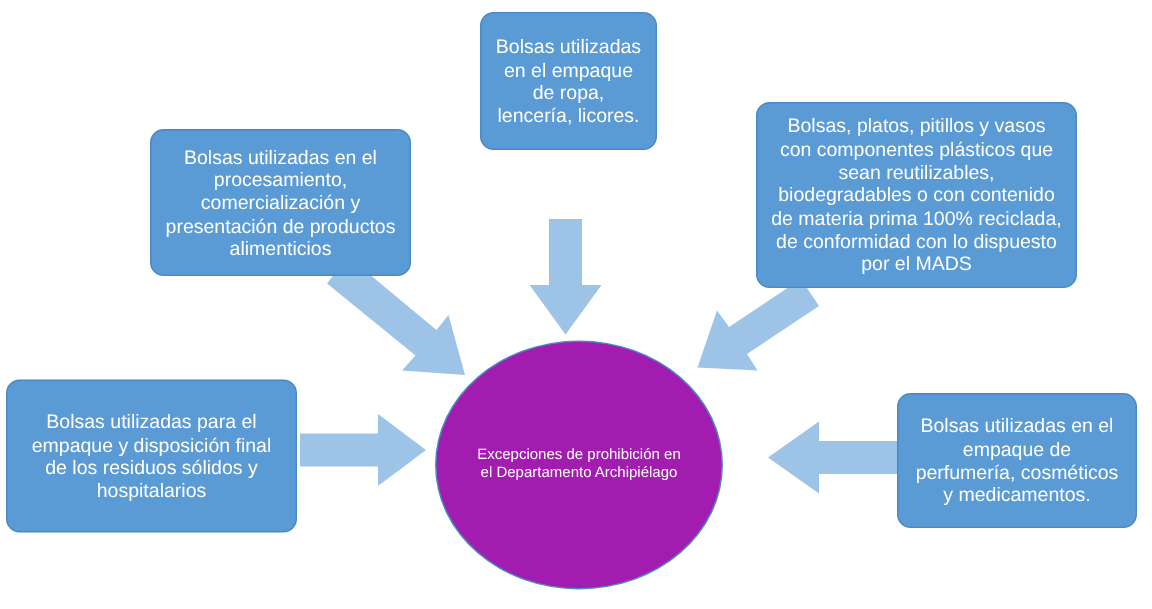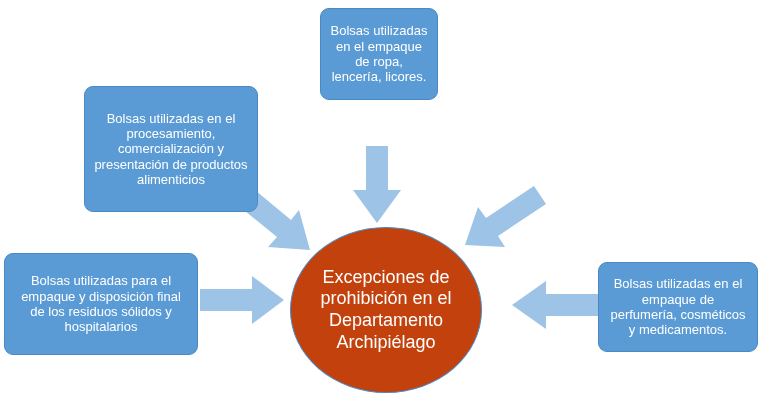--- a/index.html
+++ b/index.html
@@ -19,33 +19,33 @@
     font-size:13px;
     line-height:1.18;
     text-align:center;
     display:flex;
     align-items:center;
     justify-content:center;
     padding:20px 8px;
     box-sizing:border-box;
   }
   #box-top        {left:320px; top:8px;   width:118px; height:92px;}
-  #box-upper-left {left:84px;  top:86px;  width:174px; height:126px;justify-content:flex-end;}
+  #box-upper-left {left:100px;  top:86px;  width:174px; height:98px;justify-content:flex-end;}
   #box-upper-right{left:504px; top:68px;  width:214px; height:124px;}
   #box-left       {left:4px;   top:253px; width:194px; height:102px;}
   #box-right      {left:598px; top:262px; width:160px; height:90px;}
   .ellipse{
     position:absolute;
     left:290px; top:227px;
     width:192px; height:166px;
-    background:#c2410c;
+    background:#a21caf;
     border:1px solid #4A8AC4;
     border-radius:50%;
     color:#ffffff;
-    font-size:18px;
+    font-size:10px;
     line-height:1.2;
     text-align:center;
     display:flex;
     align-items:center;
     justify-content:center;
     padding:10px 22px;
     box-sizing:border-box;
   }
   #arrow-layer{
     position:absolute;
@@ -76,20 +76,23 @@
   </svg>
 
   <div class="box" id="box-top">
     <span>Bolsas utilizadas en el empaque de ropa, lencería, licores.</span>
   </div>
 
   <div class="box" id="box-upper-left">
     <span>Bolsas utilizadas en el procesamiento, comercialización y presentación de productos alimenticios</span>
   </div>
 
+  <div class="box" id="box-upper-right">
+    <span>Bolsas, platos, pitillos y vasos con componentes plásticos que sean reutilizables, biodegradables o con contenido de materia prima 100% reciclada, de conformidad con  lo dispuesto por el MADS</span>
+  </div>
 
   <div class="box" id="box-right">
     <span>Bolsas utilizadas en el empaque de perfumería, cosméticos y medicamentos.</span>
   </div>
 
   <div class="box" id="box-left">
     <span>Bolsas utilizadas para el empaque y disposición final de los residuos sólidos y hospitalarios</span>
   </div>
 
   <div class="ellipse">

